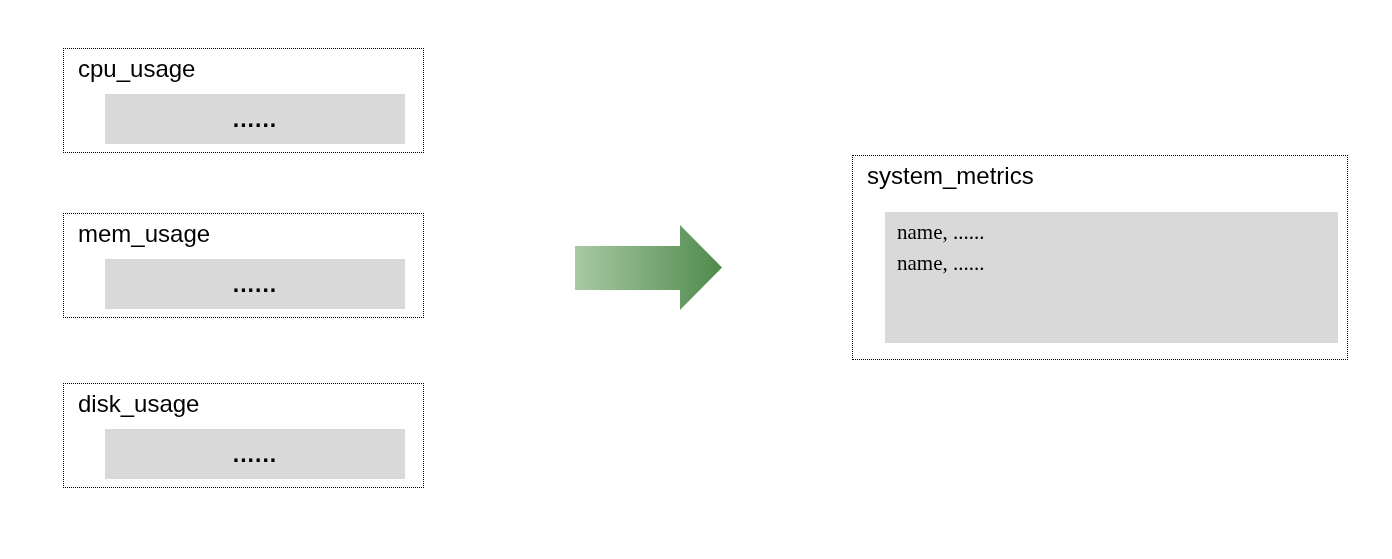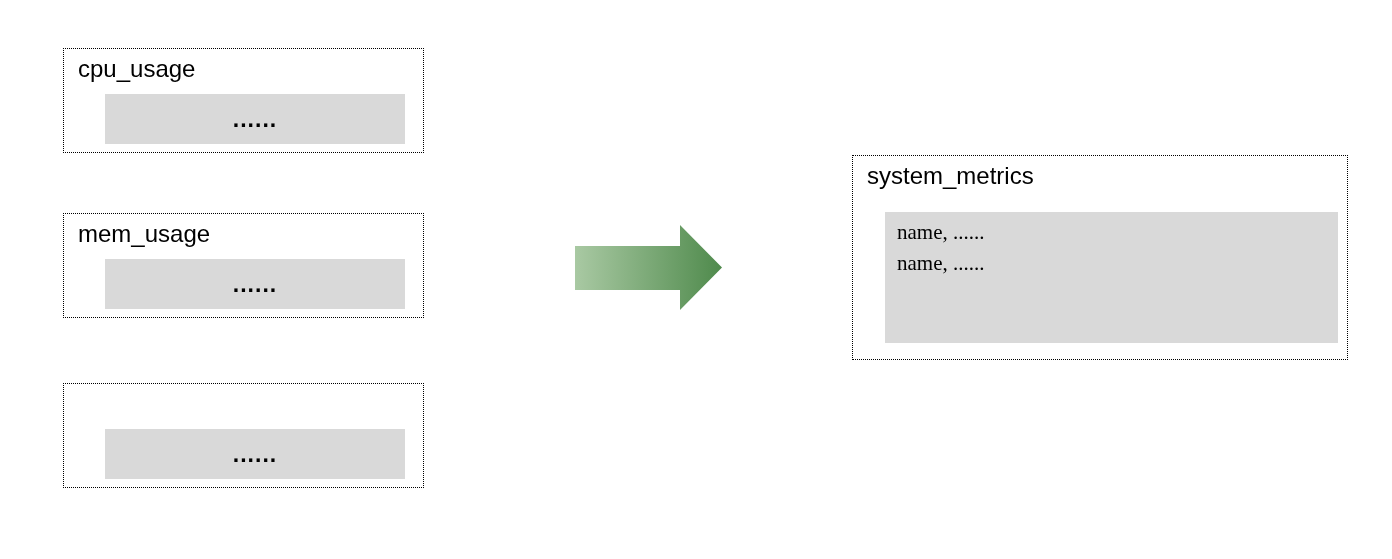--- a/index.html
+++ b/index.html
@@ -92,20 +92,21 @@
   </div>
 
   <div class="table-box src-box" style="top:213px;">
     <div class="box-title">mem_usage</div>
     <div class="src-bar">
       <span>......</span>
     </div>
   </div>
 
   <div class="table-box src-box" style="top:383px;">
+    <div class="box-title">disk_usage</div>
     <div class="src-bar">
       <span>......</span>
     </div>
   </div>
 
   <svg class="merge-arrow" viewBox="0 0 147 85">
     <defs>
       <linearGradient id="arrowGrad" x1="0" y1="0" x2="1" y2="0">
         <stop offset="0%" stop-color="#a9c9a3"></stop>
         <stop offset="100%" stop-color="#4f8a4c"></stop>

